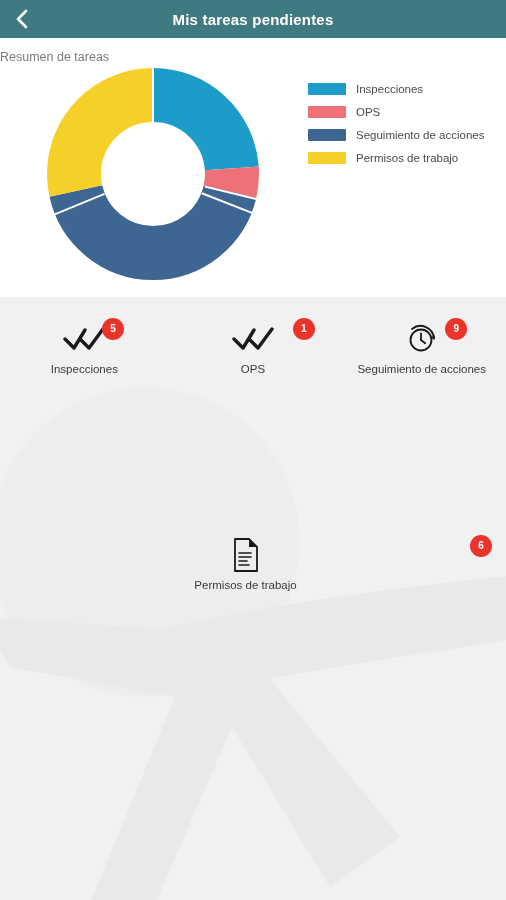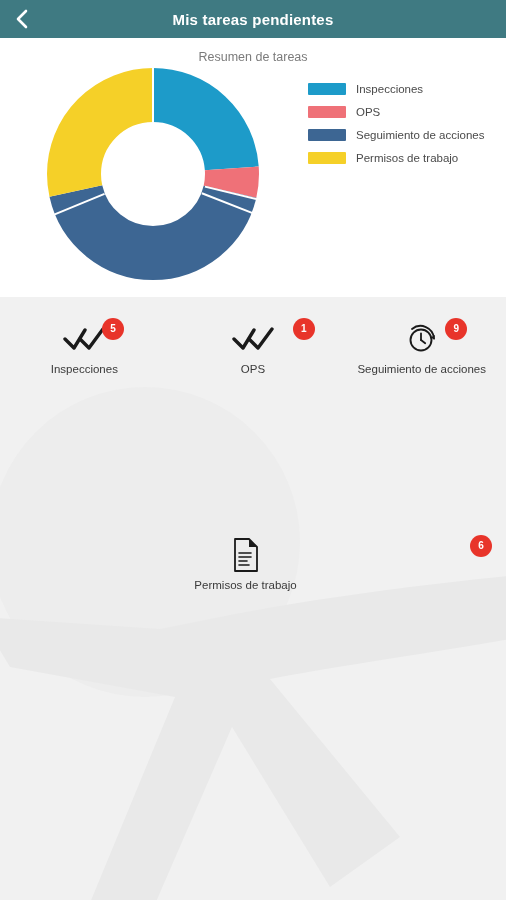--- a/index.html
+++ b/index.html
@@ -52,21 +52,21 @@
   
   .chart-card {
     position: absolute;
     left: 0; top: 38px;
     width: 506px; height: 259px;
     background: #ffffff;
   }
   .chart-title {
     position: absolute;
     left: 0; right: 0; top: 12px;
-    text-align: center;
+    text-align: left;
     font-size: 12.5px;
     color: #7b7b7b;
   }
   .donut {
     position: absolute;
     left: 43px; top: 26px;
   }
   .legend {
     position: absolute;
     left: 308px; top: 44px;

